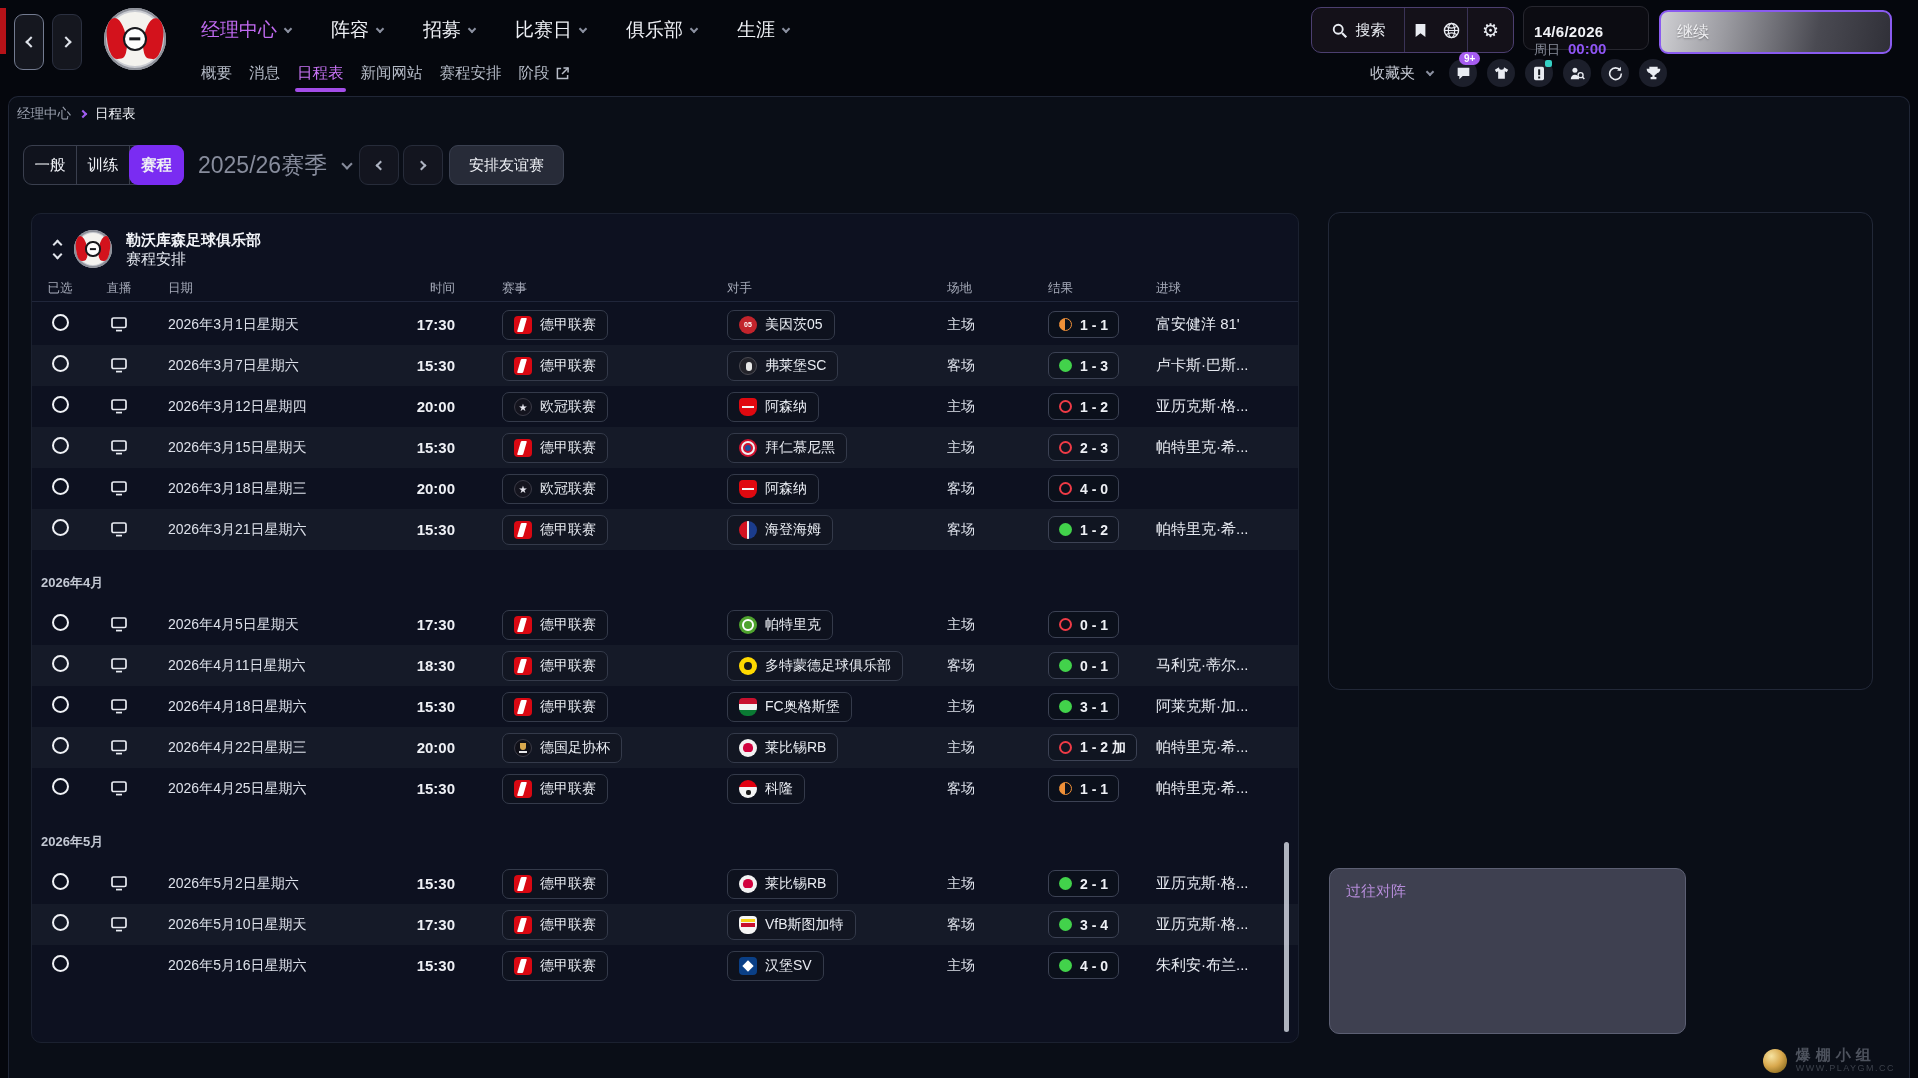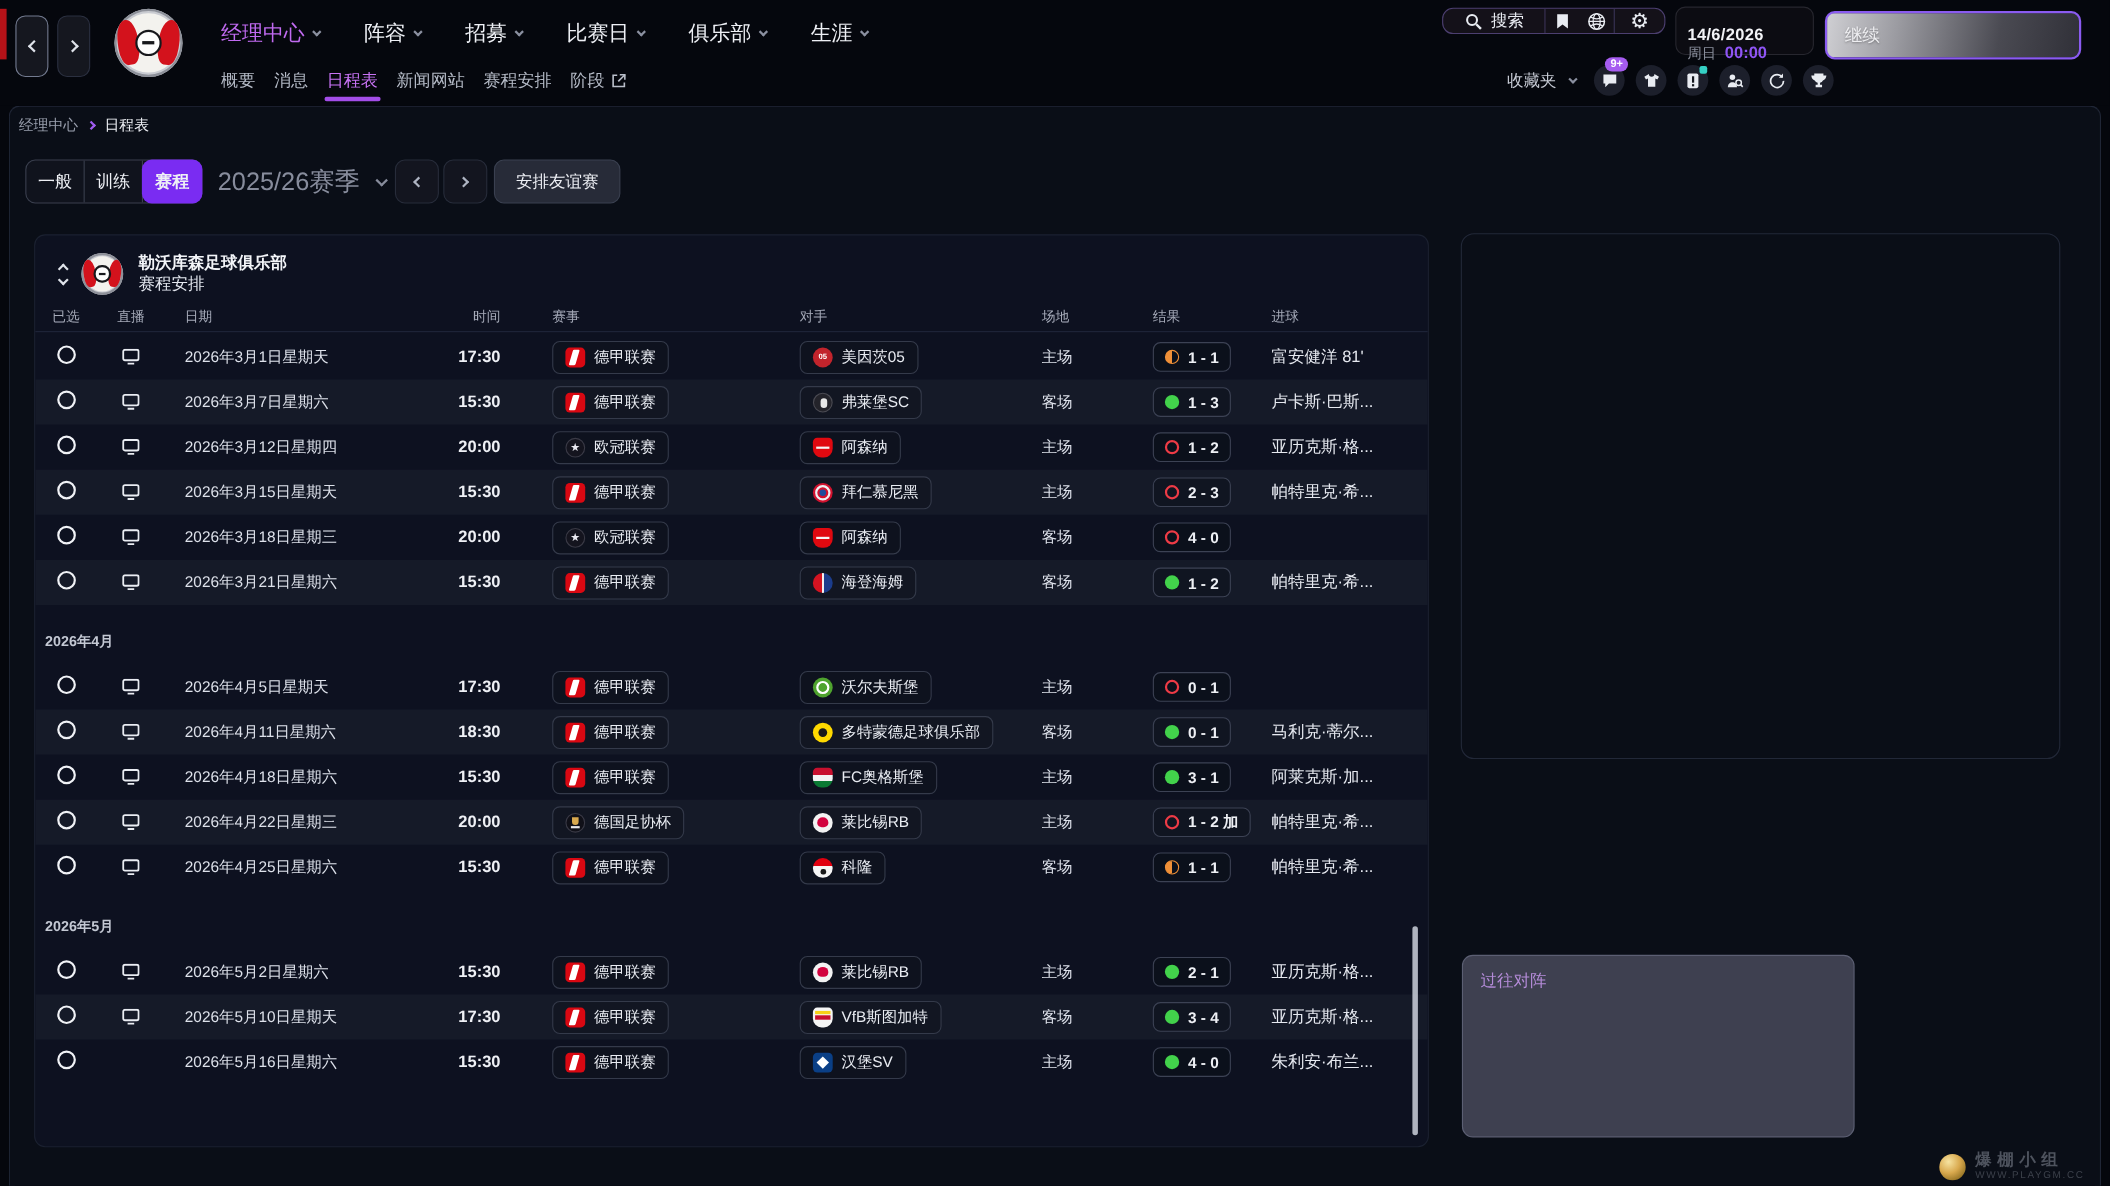--- a/index.html
+++ b/index.html
@@ -33,21 +33,21 @@
   #main-nav{position:absolute;left:201px;top:10px;height:40px;display:flex;gap:40px;align-items:center;}
   .nav-item{display:flex;align-items:center;gap:8px;font-size:19px;color:#eef0f5;cursor:pointer;white-space:nowrap;}
   .nav-item.active .lbl{color:#c06af0;}
   #sub-nav{position:absolute;left:201px;top:56px;height:34px;display:flex;gap:17px;align-items:center;text-align:right;}
   .sub-item{position:relative;display:flex;align-items:center;gap:6px;font-size:15.5px;color:#b4bac6;cursor:pointer;
     height:34px;white-space:nowrap;}
   .sub-item.active{color:#c873f5;}
   .sub-item.active::after{content:"";position:absolute;left:-2px;right:-2px;bottom:-2px;height:4px;
     border-radius:2px;background:#a34de8;}
   
-  #tools{position:absolute;left:1311px;top:7px;width:203px;height:24px;border:1.5px solid #4c3f70;
+  #tools{position:absolute;left:1311px;top:7px;width:203px;height:46px;border:1.5px solid #4c3f70;
     border-radius:10px;background:#141119;display:flex;align-items:flex-end;}
   .tool-btn{display:flex;align-items:center;gap:8px;justify-content:center;height:100%;cursor:pointer;
     color:#e9ecf2;font-size:15px;}
   .tool-div{width:1px;height:100%;background:#3a3356;}
   .gear-char{font-family:"DejaVu Sans",sans-serif;font-size:19px;line-height:1;color:#e9ecf2;}
   
   .date-box{position:absolute;left:1523px;top:6px;width:126px;height:44px;background:#0c0c12;
     border:1.5px solid #27272f;border-radius:9px;padding:16px 10px;line-height:17px;}
   .date-box .d1{font-size:15px;font-weight:800;color:#f2f3f7;letter-spacing:.3px;}
   .date-box .d2{font-size:13px;color:#8a8f9c;}
@@ -559,21 +559,21 @@
               </svg>
             </div>
             <div class="fx-date">2026年4月5日星期天</div>
             <div class="fx-time">17:30</div>
             <div><span class="pill">
                 <span class="ci ci-bundesliga"></span>
                 <span>德甲联赛</span>
               </span></div>
             <div><span class="pill">
                 <span class="ck ck-wolfsburg"></span>
-                <span>沃尔夫斯堡</span>
+                <span>帕特里克</span>
               </span></div>
             <div class="fx-venue">主场</div>
             <div><span class="res-pill">
                 <span class="res-dot loss"></span>
                 <span>0 - 1</span>
               </span></div>
             <div class="fx-scorer"></div>
           </div>
           <div class="fx-row grid9 alt">
             <div><span class="radio"></span></div>

